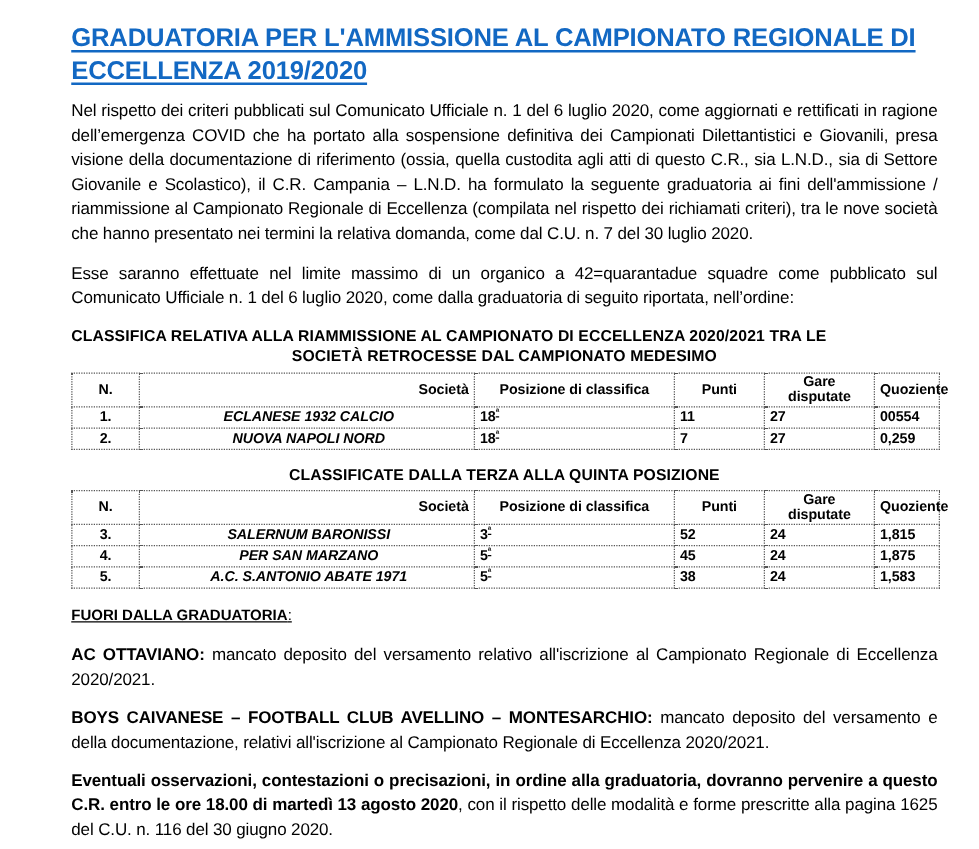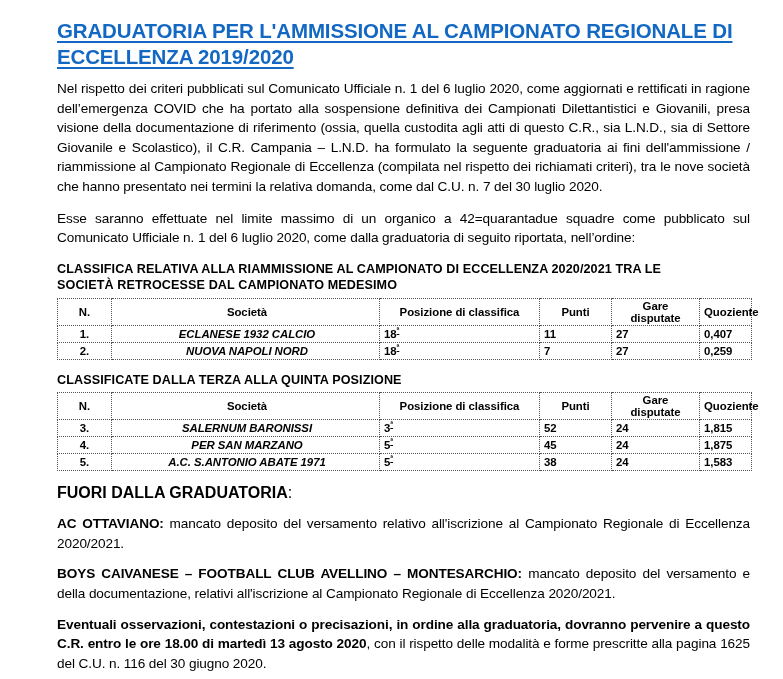--- a/index.html
+++ b/index.html
@@ -51,39 +51,39 @@
     font-weight: bold;
     line-height: 16.5px;
     text-align: justify;
     margin: 0 0 4px 0;
     letter-spacing: 0.1px;
   }
   .section-head span.u {
     text-decoration-thickness: 1.3px;
     text-underline-offset: 2px;
   }
-  .section-head .line2 { display: block; text-align: left; }
+  .section-head .line2 { display: block; text-align: center; }
   
   table.grad {
     border-collapse: collapse;
     width: 694px;
     margin: 0 0 12px 0;
     table-layout: fixed;
     font-size: 11.4px;
   }
   table.grad td, table.grad th {
     border: 1px dotted #555555;
     padding: 1px 4px;
     height: 14px;
     vertical-align: middle;
     font-weight: bold;
     letter-spacing: -0.05px;
   }
   table.grad th { text-align: center; }
-  table.grad th.soc { text-align: center; padding-left: 7px; }
+  table.grad th.soc { text-align: right; padding-left: 7px; }
   table.grad td.num { text-align: center; }
   table.grad td.soc {
     text-align: center;
     font-style: italic;
     padding-left: 7px;
   }
   table.grad td.ctr { text-align: left; }
   .col-n   { width: 54px; }
   .col-soc { width: 268px; }
   .col-pos { width: 160px; }
@@ -100,22 +100,23 @@
   .note {
     margin: 0 0 11px 0;
     font-size: 13.6px;
     line-height: 19.6px;
     text-align: justify;
     letter-spacing: -0.1px;
   }
   .note b, .bold { font-weight: bold; }
   .fuori {
     margin: 0 0 12px 0;
-    font-size: 16px;
+    font-size: 12px;
     line-height: 19px;
+    text-decoration: underline;
   }
   .fuori b { font-weight: bold; }
   .final {
     margin: 0;
     font-size: 13.6px;
     line-height: 19.6px;
     text-align: justify;
     letter-spacing: -0.1px;
   }
 </style>
@@ -156,21 +157,21 @@
         <th>Quoziente</th>
       </tr>
     </thead>
     <tbody>
       <tr>
         <td class="num">1.</td>
         <td class="soc">ECLANESE 1932 CALCIO</td>
         <td class="ctr"><span>18</span><sup class="ord">ª</sup></td>
         <td class="ctr">11</td>
         <td class="ctr">27</td>
-        <td class="ctr">0,407</td>
+        <td class="ctr">00554</td>
       </tr>
       <tr>
         <td class="num">2.</td>
         <td class="soc">NUOVA NAPOLI NORD</td>
         <td class="ctr"><span>18</span><sup class="ord">ª</sup></td>
         <td class="ctr">7</td>
         <td class="ctr">27</td>
         <td class="ctr">0,259</td>
       </tr>
     </tbody>

